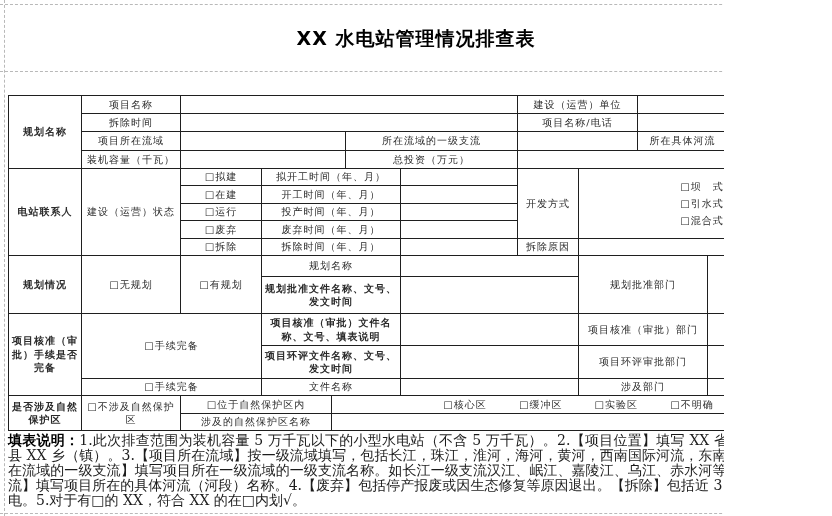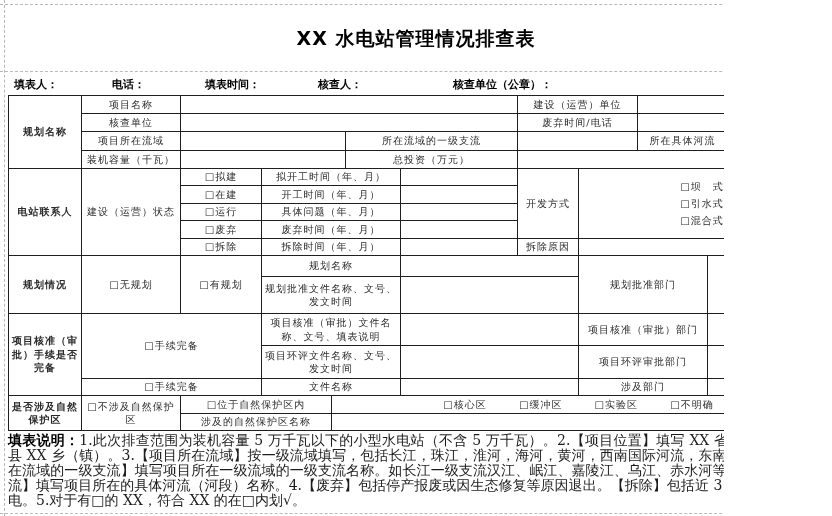--- a/index.html
+++ b/index.html
@@ -19,21 +19,21 @@
   .fill-row span { position:absolute; white-space:nowrap; }
 
   table.form { position:absolute; left:8px; top:95px; width:817px;
                border-collapse:collapse; table-layout:fixed; }
   table.form td { border:1px solid #1f1f1f; font-size:10px; text-align:center;
                   vertical-align:middle; padding:0 2px; overflow:hidden;
                   font-family:"DejaVu Serif", serif; color:#2b2b2b;
                   letter-spacing:1px; line-height:1.35; }
   td.sec { font-family:"DejaVu Sans", sans-serif; font-weight:bold; color:#000;
            font-size:11px; letter-spacing:0; line-height:1.4; }
-  td.left { text-align:left; padding:0 4px; }
+  td.left { text-align:left; padding:0 4px;font-weight:bold; }
   td.modes { text-align:left; padding:2px 8px; }
   td.modes div { line-height:17px; }
   td.zones span { display:inline-block; margin:0 14px; }
 
   .notes { position:absolute; left:8px; top:433px; width:817px;
            font-size:14px; line-height:15px; text-align:justify;
            font-family:"DejaVu Serif", serif; color:#1c1c1c; }
   .notes b { font-family:"DejaVu Sans", sans-serif; color:#000; }
 </style>
 </head>
@@ -42,27 +42,20 @@
 <div class="page">
 
   <div class="dash-h" style="top:4px"></div>
   <div class="dash-h" style="top:71px"></div>
   <div class="dash-h" style="top:513px"></div>
   <div class="dash-v" style="left:4px"></div>
   <div class="dash-v" style="left:827px"></div>
 
   <div class="title">XX 水电站管理情况排查表</div>
 
-  <div class="fill-row">
-    <span style="left:14px">填表人：</span>
-    <span style="left:112px">电话：</span>
-    <span style="left:205px">填表时间：</span>
-    <span style="left:318px">核查人：</span>
-    <span style="left:453px">核查单位（公章）：</span>
-  </div>
 
   <table class="form">
     <colgroup>
       <col style="width:73px">
         <col style="width:99px">
         <col style="width:81px">
       <col style="width:70px">
         <col style="width:14px">
         <col style="width:55px">
       <col style="width:117px">
@@ -75,23 +68,23 @@
 
     <tbody>
         <tr style="height:18px">
       <td rowspan="4" class="sec">规划名称</td>
       <td>项目名称</td>
       <td colspan="5"></td>
       <td colspan="2">建设（运营）单位</td>
       <td colspan="3"></td>
     </tr>
     <tr style="height:18px">
-      <td>核查单位</td>
+      <td>拆除时间</td>
       <td colspan="5"></td>
-      <td colspan="2">废弃时间/电话</td>
+      <td colspan="2">项目名称/电话</td>
       <td colspan="3"></td>
     </tr>
     <tr style="height:19px">
       <td>项目所在流域</td>
       <td colspan="3"></td>
       <td colspan="2">所在流域的一级支流</td>
       <td colspan="2"></td>
       <td colspan="2">所在具体河流</td>
       <td></td>
     </tr>
@@ -115,21 +108,21 @@
         <div>□混合式</div>
       </td>
     </tr>
     <tr style="height:18px">
       <td>□在建</td>
       <td colspan="3">开工时间（年、月）</td>
       <td></td>
     </tr>
     <tr style="height:17px">
       <td>□运行</td>
-      <td colspan="3">具体问题（年、月）</td>
+      <td colspan="3">投产时间（年、月）</td>
       <td></td>
     </tr>
     <tr style="height:18px">
       <td>□废弃</td>
       <td colspan="3">废弃时间（年、月）</td>
       <td></td>
     </tr>
     <tr style="height:17px">
       <td>□拆除</td>
       <td colspan="3">拆除时间（年、月）</td>

